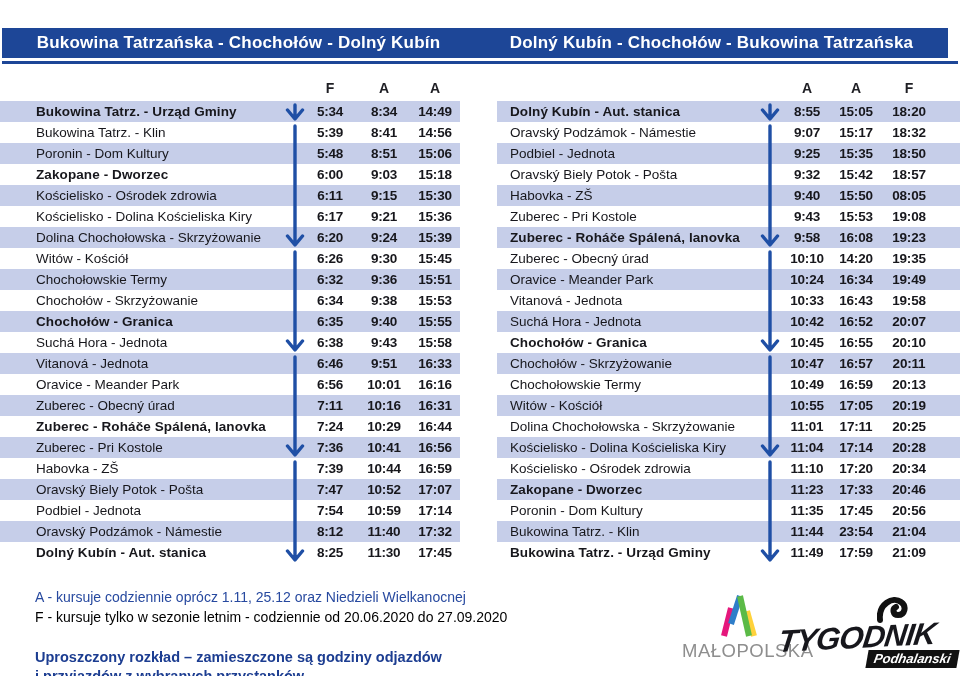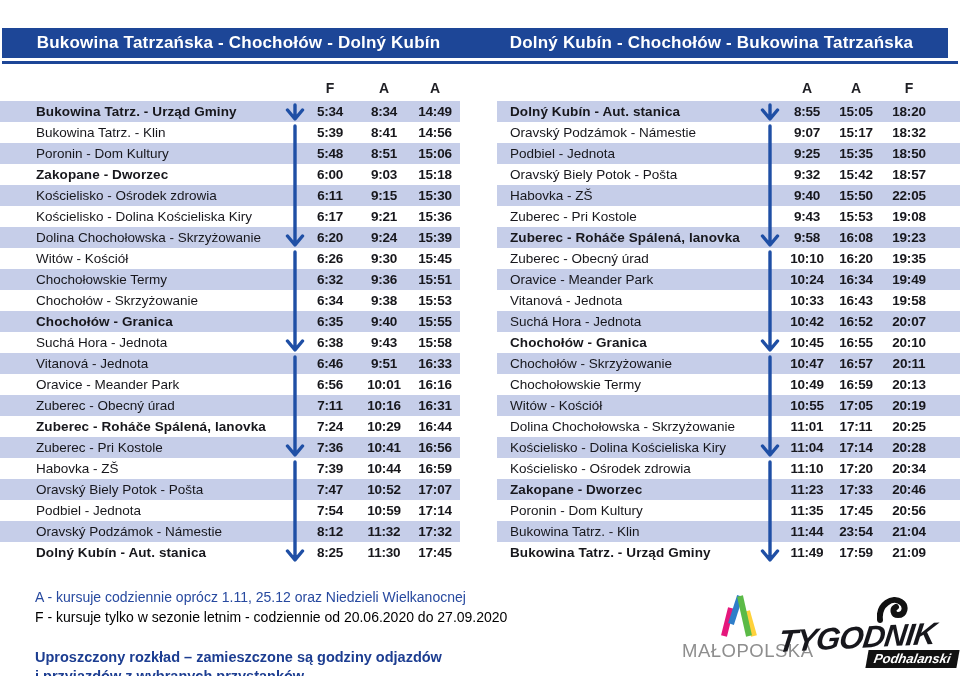--- a/index.html
+++ b/index.html
@@ -191,21 +191,21 @@
         </div>
         <div class="row">
           <span class="stop">Podbiel - Jednota</span>
           <span class="time">7:54</span>
           <span class="time">10:59</span>
           <span class="time">17:14</span>
         </div>
         <div class="row striped" style="background: rgb(198, 206, 233);">
           <span class="stop">Oravský Podzámok - Námestie</span>
           <span class="time">8:12</span>
-          <span class="time">11:32</span>
+          <span class="time">11:40</span>
           <span class="time">17:32</span>
         </div>
         <div class="row bold">
           <span class="stop">Dolný Kubín - Aut. stanica</span>
           <span class="time">8:25</span>
           <span class="time">11:30</span>
           <span class="time">17:45</span>
         </div>
       </div>
     <svg class="arrow-svg">
@@ -242,38 +242,38 @@
         <div class="row">
           <span class="stop">Oravský Biely Potok - Pošta</span>
           <span class="time">9:32</span>
           <span class="time">15:42</span>
           <span class="time">18:57</span>
         </div>
         <div class="row striped" style="background: rgb(198, 206, 233);">
           <span class="stop">Habovka - ZŠ</span>
           <span class="time">9:40</span>
           <span class="time">15:50</span>
-          <span class="time">22:05</span>
+          <span class="time">08:05</span>
         </div>
         <div class="row">
           <span class="stop">Zuberec - Pri Kostole</span>
           <span class="time">9:43</span>
           <span class="time">15:53</span>
           <span class="time">19:08</span>
         </div>
         <div class="row striped bold" style="background: rgb(198, 206, 233);">
           <span class="stop">Zuberec - Roháče Spálená, lanovka</span>
           <span class="time">9:58</span>
           <span class="time">16:08</span>
           <span class="time">19:23</span>
         </div>
         <div class="row">
           <span class="stop">Zuberec - Obecný úrad</span>
           <span class="time">10:10</span>
-          <span class="time">16:20</span>
+          <span class="time">14:20</span>
           <span class="time">19:35</span>
         </div>
         <div class="row striped" style="background: rgb(198, 206, 233);">
           <span class="stop">Oravice - Meander Park</span>
           <span class="time">10:24</span>
           <span class="time">16:34</span>
           <span class="time">19:49</span>
         </div>
         <div class="row">
           <span class="stop">Vitanová - Jednota</span>

